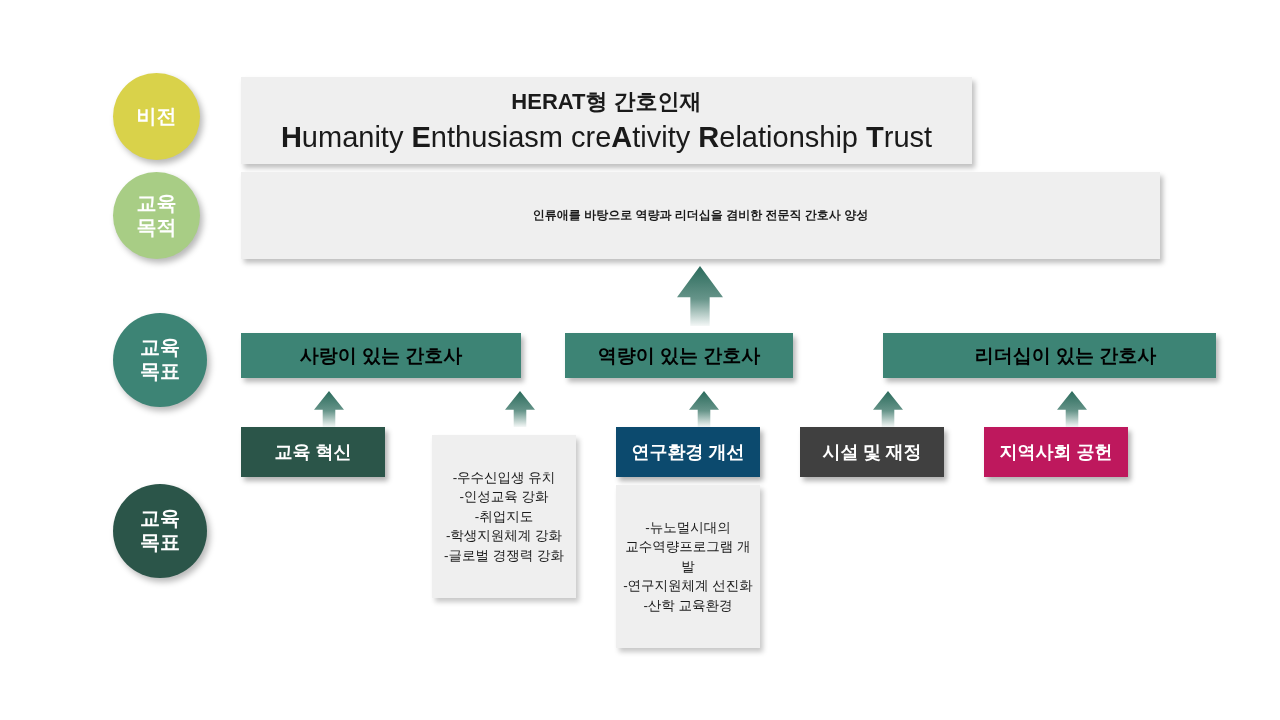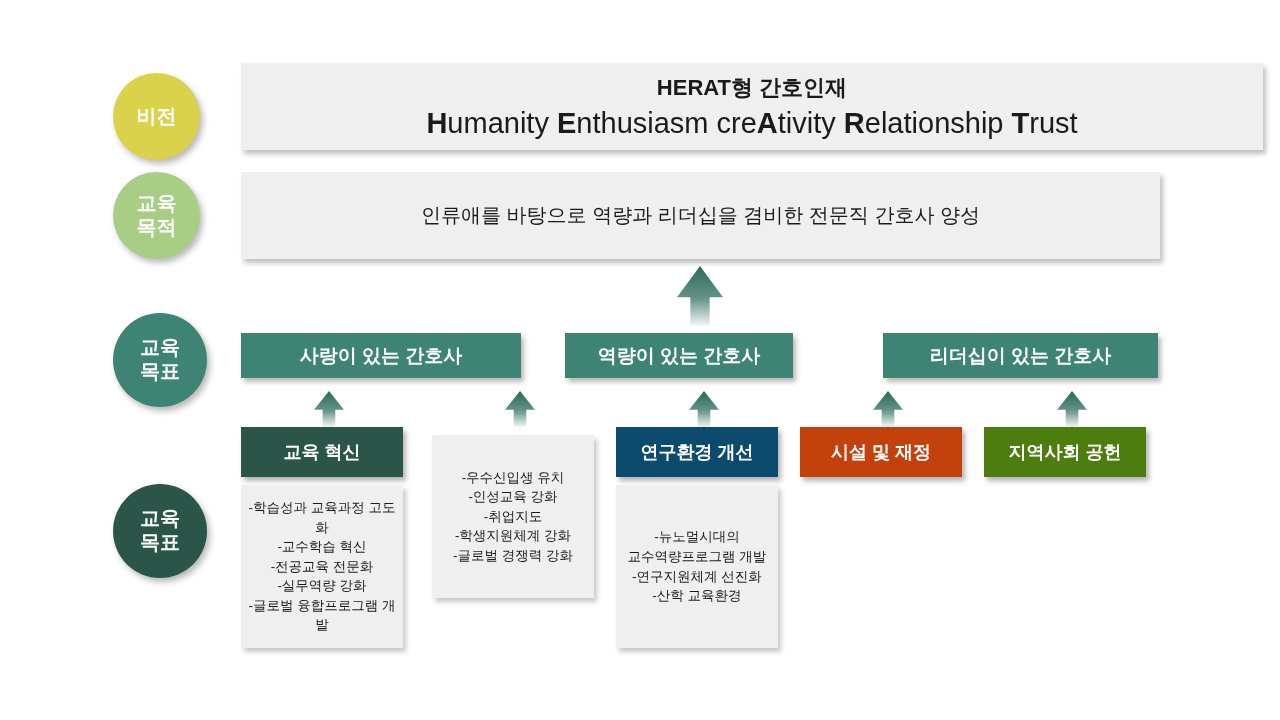--- a/index.html
+++ b/index.html
@@ -45,54 +45,54 @@
   .banner {
     position: absolute;
     background: #efefef;
     display: flex;
     align-items: center;
     justify-content: center;
     text-align: center;
     color: #1a1a1a;
     box-shadow: 3px 4px 5px rgba(0,0,0,0.25);
   }
-  .banner-vision  { left: 241px; top: 63px;  width: 1022px; height: 87px; }
+  .banner-vision  { left: 241px; top: 77px;  width: 731px; height: 87px; }
   .banner-purpose { left: 241px; top: 172px; width: 919px; height: 87px; }
 
   .vision-line1 {
     font-size: 22px;
     font-weight: bold;
     letter-spacing: 0px;
   }
   .vision-line2 {
     font-size: 29px;
     margin-top: 4px;
   }
   .vision-line2 b { font-weight: bold; }
   .purpose-text {
-    font-size: 20px;
-    font-weight: normal;
+    font-size: 12px;
+    font-weight: bold;
   }
 
   
   .goalbar {
     position: absolute;
     height: 45px;
     background: #3d8475;
-    color: #ffffff;
+    color: #000000;
     font-size: 19px;
     font-weight: bold;
     display: flex;
     align-items: center;
     justify-content: center;
     box-shadow: 3px 4px 5px rgba(0,0,0,0.28);
   }
 
   
-  .col { position: absolute; top: 427px; width: 162px; }
+  .col { position: absolute; top: 427px; width: 144px; }
   .col-head {
     height: 50px;
     background: #2b5549;
     color: #ffffff;
     font-size: 18px;
     font-weight: bold;
     display: flex;
     align-items: center;
     justify-content: center;
     box-shadow: 3px 4px 5px rgba(0,0,0,0.3);
@@ -166,21 +166,21 @@
       </svg>
     </div>
 
   <div id="goal-bars">
       <div class="goalbar" style="left: 241px; width: 280px; top: 333px; background: rgb(61, 132, 117);">
         <span>사랑이 있는 간호사</span>
       </div>
       <div class="goalbar" style="left: 565px; width: 228px; top: 333px; background: rgb(61, 132, 117);">
         <span>역량이 있는 간호사</span>
       </div>
-      <div class="goalbar" style="left: 883px; width: 275px; top: 333px; background: rgb(61, 132, 117);">
+      <div class="goalbar" style="left: 883px; width: 301px; top: 333px; background: rgb(61, 132, 117); padding-left: 32px;">
         <span>리더십이 있는 간호사</span>
       </div>
     </div>
 
   <div id="small-arrows">
       <div class="arrow" style="left: 314px; top: 391px;">
         <svg width="30" height="36" viewBox="0 0 30 36">
           <defs>
             <linearGradient id="ag1" x1="0" y1="0" x2="0" y2="1">
               <stop offset="0%" stop-color="#2b6b5c" stop-opacity="1"></stop>
@@ -238,27 +238,20 @@
           </defs>
           <path d="M 15 0 L 30 18.72 L 21.299999999999997 18.72 L 21.299999999999997 36 L 8.7 36 L 8.7 18.72 L 0 18.72 Z" fill="url(#ag5)"></path>
         </svg>
       </div>
     </div>
 
   <div id="columns">
       <div class="col" style="left: 241px;">
         <div class="col-head" style="background: rgb(43, 85, 73);">
           <span>교육 혁신</span>
-        </div>
-        <div class="col-body">
-          <div class="col-body-text">-학습성과 교육과정 고도화
--교수학습 혁신
--전공교육 전문화
--실무역량 강화
--글로벌 융합프로그램 개발</div>
         </div>
       </div>
       <div class="col" style="left: 432px;">
         <div class="col-body">
           <div class="col-body-text">-우수신입생 유치
 -인성교육 강화
 -취업지도
 -학생지원체계 강화
 -글로벌 경쟁력 강화</div>
         </div>
@@ -268,24 +261,24 @@
           <span>연구환경 개선</span>
         </div>
         <div class="col-body">
           <div class="col-body-text">-뉴노멀시대의
 교수역량프로그램 개발
 -연구지원체계 선진화
 -산학 교육환경</div>
         </div>
       </div>
       <div class="col" style="left: 800px;">
-        <div class="col-head" style="background: #c2410c;">
+        <div class="col-head" style="background: #404040; font-family: Liberation Serif, serif;">
           <span>시설 및 재정</span>
         </div>
       </div>
       <div class="col" style="left: 984px;">
-        <div class="col-head" style="background: #4d7c0f; align-items: center;">
+        <div class="col-head" style="background: #be185d; align-items: center;">
           <span>지역사회 공헌</span>
         </div>
       </div>
     </div>
 
 </div>
 
 </body></html>

